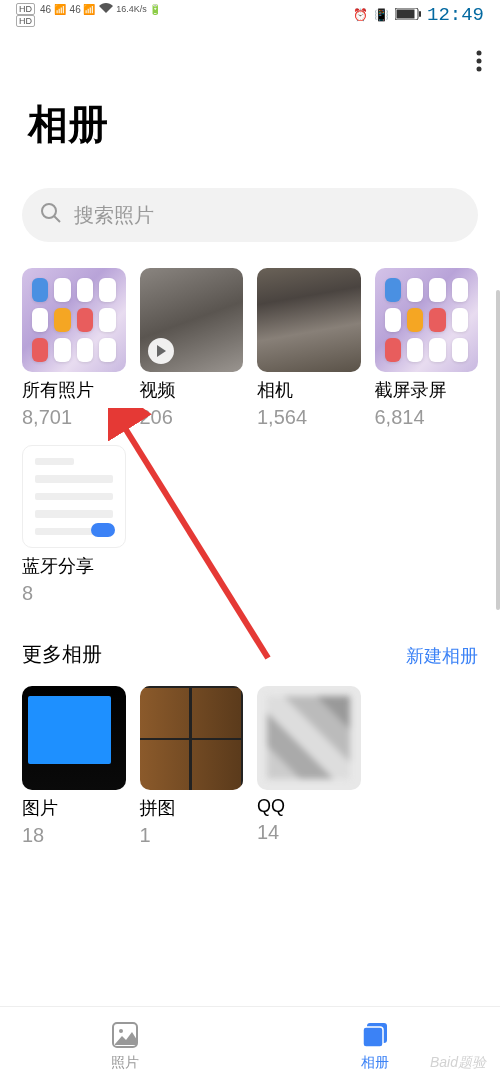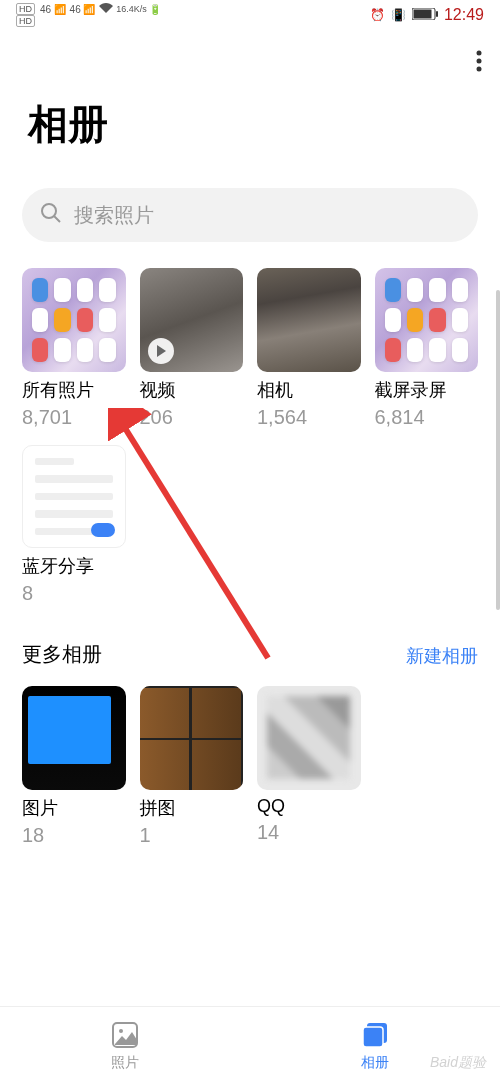--- a/index.html
+++ b/index.html
@@ -253,21 +253,21 @@
   <div class="status-right">
     <span>⏰</span>
     <span>📳</span>
     <span>
       <svg width="26" height="12" viewBox="0 0 26 12">
           <rect x="0" y="0" width="23" height="12" rx="2" fill="none" stroke="#333"></rect>
           <rect x="1.5" y="1.5" width="18" height="9" fill="#333"></rect>
           <rect x="24" y="3" width="2" height="6" rx="1" fill="#333"></rect>
         </svg>
     </span>
-    <span style="font-size:16px;color:#b91c1c;">12:49</span>
+    <span style="font-size:19px;color:#0369a1;font-family:Liberation Mono, monospace;">12:49</span>
   </div>
 </div>
 
 <div class="header-row">
   <span class="more-icon">
     <svg width="6" height="22" viewBox="0 0 6 22">
         <circle cx="3" cy="3" r="2.5" fill="#333"></circle>
         <circle cx="3" cy="11" r="2.5" fill="#333"></circle>
         <circle cx="3" cy="19" r="2.5" fill="#333"></circle>
       </svg>

